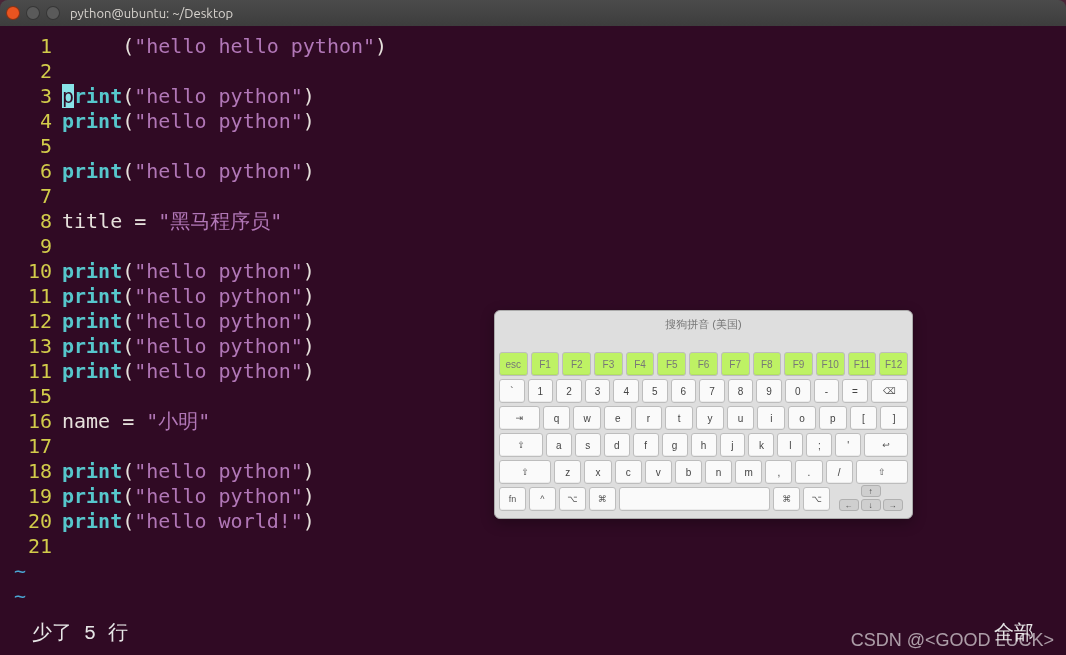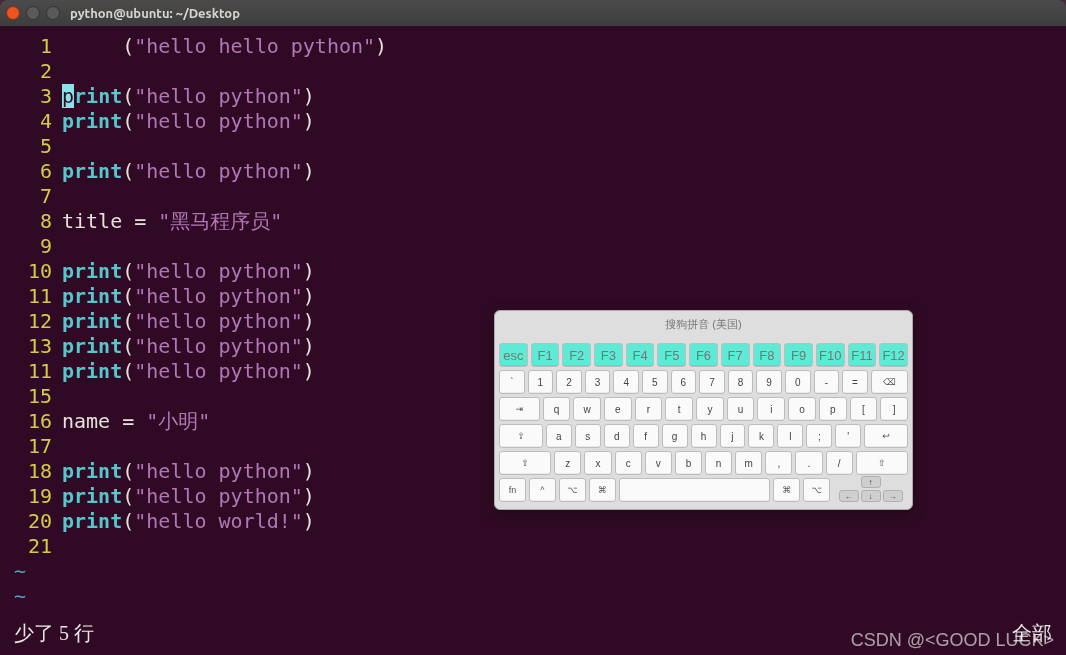--- a/index.html
+++ b/index.html
@@ -1,41 +1,41 @@
 <!DOCTYPE html>
 <html><head>
 <meta charset="utf-8">
 <style>
   html,body{margin:0;padding:0;width:1066px;height:655px;overflow:hidden;background:#4a2638;font-family:Ubuntu,Arial,sans-serif}
   .titlebar{height:26px;background:linear-gradient(#4b4b4b,#3d3d3d);display:flex;align-items:center;padding:0 6px;gap:6px;border-top-left-radius:8px;border-top-right-radius:8px;border-bottom:1px solid #222}
   .tbtn{width:14px;height:14px;border-radius:7px;border:1px solid rgba(0,0,0,.4);box-sizing:border-box}
   .tbtn.close{background:#e95420}
   .tbtn.min,.tbtn.max{background:#5a5a5a}
-  .ttitle{color:#d8d4cf;font-size:13px;font-weight:700;margin-left:4px}
+  .ttitle{color:#d8d4cf;font-size:13px;font-weight:400;margin-left:4px}
   .term{position:absolute;top:26px;left:0;right:0;bottom:0;background:#300a24;font-family:"DejaVu Sans Mono","Ubuntu Mono",monospace;font-size:20px;line-height:25px;color:#d0d0d0;padding:8px 0 0 0}
   .row{display:flex;white-space:pre}
   .ln{width:52px;text-align:right;color:#d2cc4a;padding-right:10px;user-select:none}
   .code{flex:1}
   .kw{color:#56c7cc;font-weight:700}
   .pn{color:#e6e1dc}
   .str{color:#b177b7}
   .cursor{background:#88e3e8;color:#300a24}
   .tilde{color:#4aa7d4;padding-left:14px}
-  .statusbar{position:absolute;left:0;right:0;bottom:8px;height:28px;display:flex;align-items:center;color:#e6e6e6;font-family:Liberation Serif, serif;font-size:20px;padding:0 14px}
+  .statusbar{position:absolute;left:0;right:0;bottom:8px;height:28px;display:flex;align-items:center;color:#e6e6e6;font-family:Liberation Mono, monospace;font-size:20px;padding:0 32px}
   .sb-msg{flex:1}
   .sb-pos{width:180px}
   .sb-pct{width:80px;text-align:right}
   .watermark{position:absolute;right:12px;bottom:4px;color:#ffffff;font-size:18px;opacity:.6;font-family:Arial,sans-serif;pointer-events:none}
 
   
   .osk{position:absolute;left:494px;top:310px;width:409px;background:#dedede;border:1px solid #aaa;border-radius:6px;padding:4px;font-family:Arial,sans-serif;box-shadow:0 4px 14px rgba(0,0,0,.3)}
-  .osk-title{text-align:center;font-size:11px;color:#777;padding:2px 0 11px}
+  .osk-title{text-align:center;font-size:11px;color:#777;padding:2px 0 20px}
   .krow{display:flex;gap:3px;margin-bottom:3px}
   .key{background:#fafafa;border:1px solid #bdbdbd;border-radius:3px;height:22px;display:flex;align-items:center;justify-content:center;font-size:10px;color:#444;flex:1;min-width:0;box-shadow:inset 0 -1px 0 rgba(0,0,0,.06)}
-  .key.fn{font-size:13px;color:#777;background:#5eead4}
+  .key.fn{font-size:10px;color:#777;background:#bef264}
   .key.mod{font-size:9px;color:#555}
   .key.wide15{flex:1.5}
   .key.wide175{flex:1.75}
   .key.wide2{flex:2}
   .key.space{flex:6}
   .key.arrowcluster{flex:3;padding:0;display:flex;flex-direction:column;background:transparent;border:none;box-shadow:none;gap:2px}
   .arrowcluster .atop{display:flex;justify-content:center}
   .arrowcluster .abot{display:flex;gap:2px}
   .akey{background:#cfcfcf;border:1px solid #b0b0b0;border-radius:3px;height:10px;width:18px;font-size:8px;display:flex;align-items:center;justify-content:center;color:#444}
 </style>

